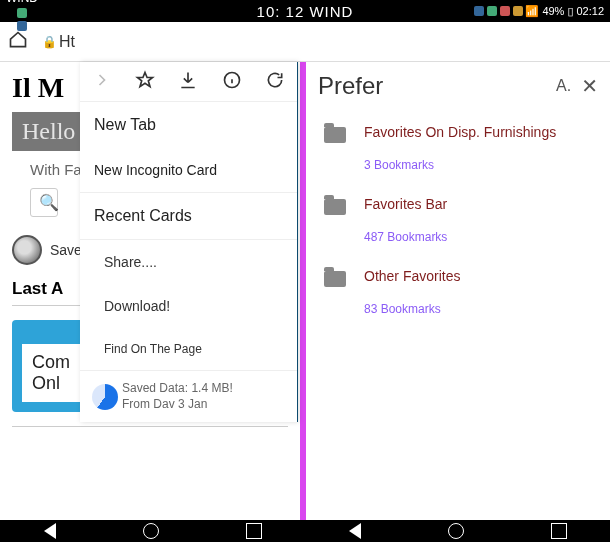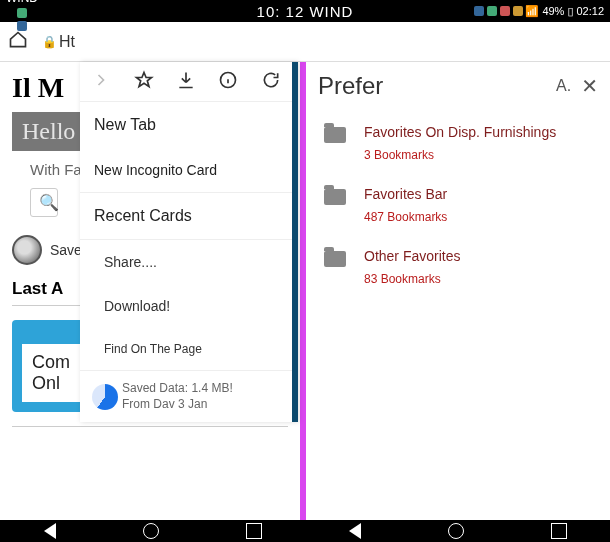--- a/index.html
+++ b/index.html
@@ -31,39 +31,39 @@
   .search-box { border: 1px solid #ccc; border-radius: 3px; padding: 4px 8px; width: 28px; text-align:center; color:#888; margin-left: 18px; }
   .author-row { display: flex; align-items: center; gap: 8px; margin: 18px 0 10px; }
   .avatar { width: 30px; height: 30px; border-radius: 50%; background: #ccc radial-gradient(circle at 40% 40%, #ddd 30%, #777 80%); border: 2px solid #555; }
   .author-cap { font-size: 14px; color: #333; }
   .last-a { font-weight: bold; font-size: 17px; margin: 14px 0 6px; }
   .divider { border-top: 1px solid #ccc; margin: 6px 0 14px; }
   .card { background: #2ea3d8; border-radius: 4px; padding: 14px 10px 10px; color:#fff; }
   .inner-card { background: #fff; color: #222; padding: 8px 10px; font-family: Georgia, serif; font-size: 18px; margin-top: 10px; }
 
   
-  .menu { position: absolute; left: 80px; top: 0; width: 218px; background: #fff; box-shadow: 1px 0 5px rgba(0,0,0,.15); z-index: 5; border-right: 6px solid #0c4a6e; }
+  .menu { position: absolute; left: 80px; top: 0; width: 218px; background: #fff; box-shadow: 1px 0 5px rgba(0,0,0,.15); z-index: 5; border-right: 1px solid #0c4a6e; }
   .menu-top { height: 40px; display: flex; align-items: center; justify-content: space-around; border-bottom: 1px solid #eee; }
   .menu-top svg { width: 20px; height: 20px; }
   .menu-item { padding: 14px 14px; font-size: 16px; color: #222; }
   .menu-item.sec { padding-left: 24px; font-size: 14px; color:#333; }
   .menu-sep { border-top: 1px solid #eee; }
   .data-saver { display: flex; align-items: center; gap: 4px; padding: 10px 12px; border-top: 1px solid #eee; }
   .ds-icon { width: 26px; height: 26px; border-radius: 50%; background: conic-gradient(#1a73e8 0 60%, #dbe7fb 0); }
   .ds-text { font-size: 12px; color: #666; line-height: 1.3; }
 
   
   .panel { flex: 1; border-left: 6px solid #d946ef; }
   .panel-head { display: flex; align-items: center; padding: 10px 12px 14px; gap: 10px; }
   .panel-title { font-size: 24px; color: #333; flex: 1; }
   .folder-row { display: flex; gap: 18px; padding: 10px 18px 14px; align-items: flex-start; }
   .folder-icon { width: 22px; height: 16px; background: #888; border-radius: 2px; margin-top: 3px; position:relative; }
   .folder-icon:before { content:""; position:absolute; top:-4px; left:0; width:10px; height:4px; background:#888; border-radius:2px 2px 0 0; }
   .folder-name { font-size: 14px; color: #7f1d1d; }
-  .folder-sub { font-size: 12px; color: #b91c1c; margin-top: 8px; }
+  .folder-sub { font-size: 12px; color: #8b5cf6; margin-top: 18px; }
 
   
   .navbar { height: 22px; background: #000; display: flex; align-items: center; justify-content: center; position: relative; }
   .nav-half { width: 50%; display: flex; justify-content: space-around; align-items: center; }
   .nb-icon { width: 16px; height: 16px; border: 1.5px solid #fff; }
   .tri { width:0; height:0; border-top:8px solid transparent; border-bottom:8px solid transparent; border-right:12px solid #fff; background:none; }
   .circ { border-radius:50%; }
 </style>
 </head>
 <body>

